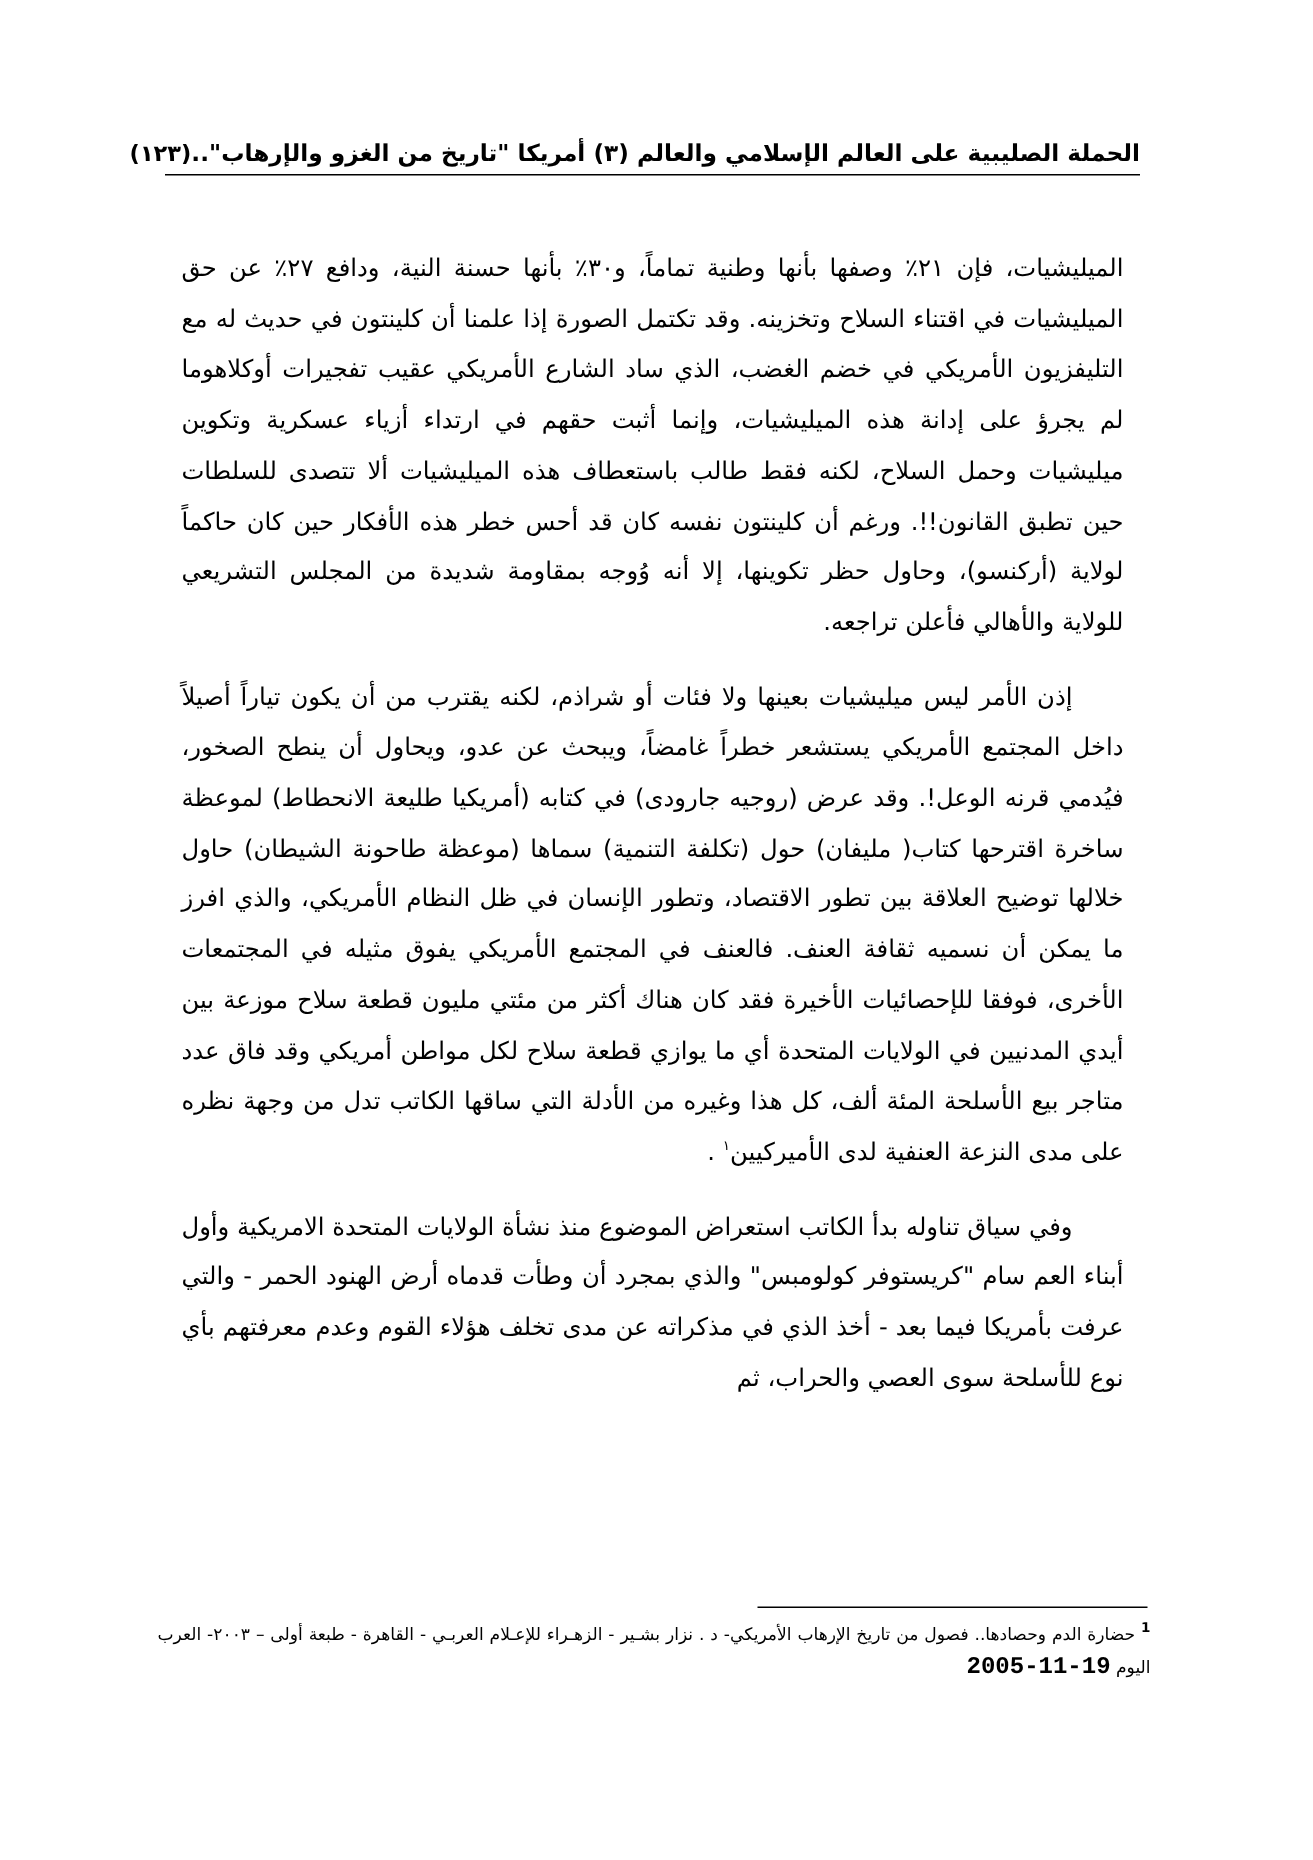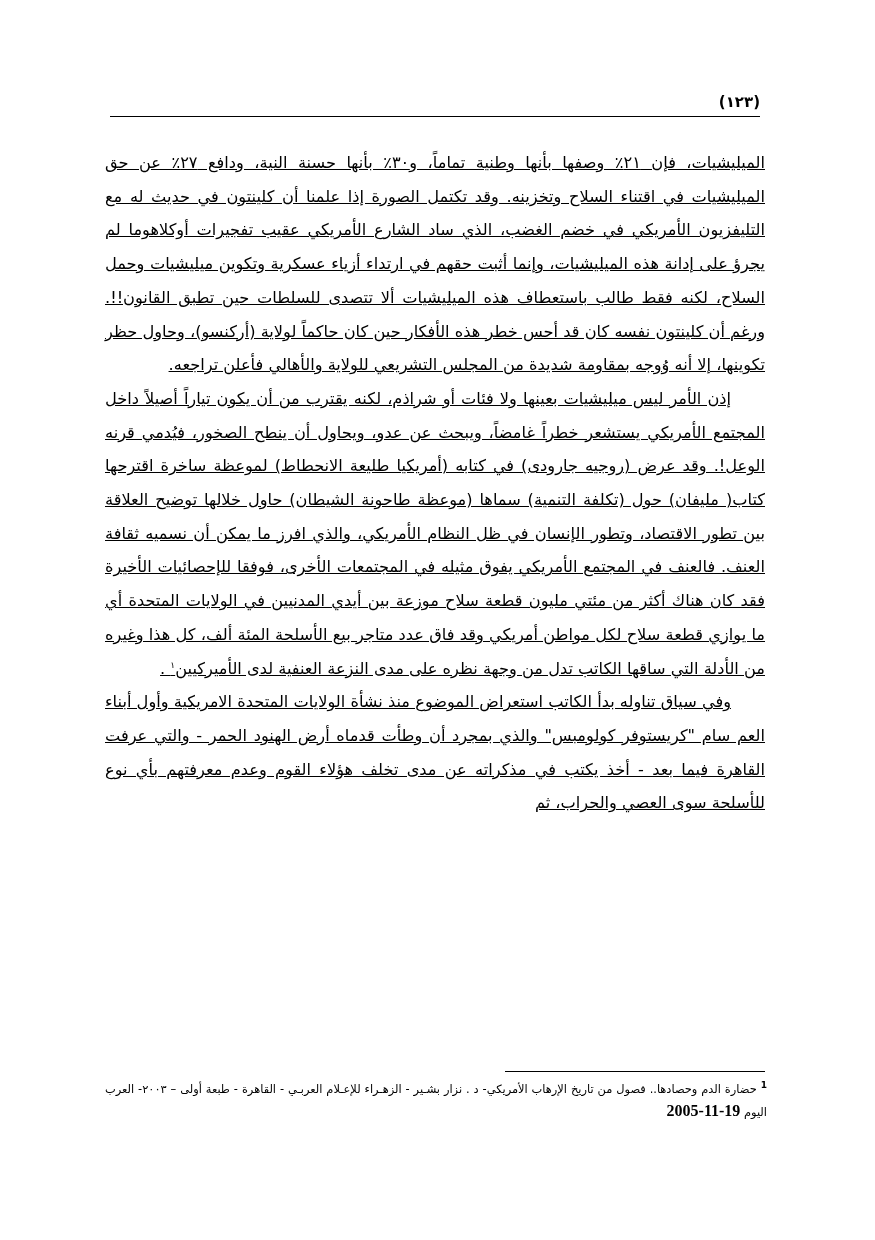--- a/index.html
+++ b/index.html
@@ -52,27 +52,26 @@
   .body-text {
     position: absolute;
     top: 146px;
     left: 105px;
     width: 660px;
     direction: rtl;
     text-align: justify;
     text-align-last: right;
   }
   .para {
-    margin: 0;
+    margin: 16px;
     font-family: "DejaVu Sans", sans-serif;
     font-size: 16.2px;
     line-height: 33.7px;
     letter-spacing: -0.15px;
     word-spacing: 0px;
-    text-decoration: underline;
   }
   .para.indent {
     text-indent: 34px;
   }
   .fn-ref {
     font-size: 9px;
     vertical-align: super;
     line-height: 0;
   }
   .footnote-rule {
@@ -96,46 +95,47 @@
     text-align-last: right;
   }
   .footnote .fn-num {
     font-size: 9px;
     font-weight: bold;
     vertical-align: super;
     line-height: 0;
     margin-left: 4px;
   }
   .footnote .fn-date {
-    font-family: Liberation Serif, serif;
+    font-family: Liberation Mono, monospace;
     font-weight: bold;
     font-size: 16px;
     direction: ltr;
     unicode-bidi: embed;
     margin-top: 37px;
   }
 </style>
 </head>
 <body>
 
 <div class="page">
 
   <div class="running-header">
+    <span class="title">الحملة الصليبية على العالم الإسلامي والعالم (٣) أمريكا "تاريخ من الغزو والإرهاب"..</span>
     <span class="page-num">(١٢٣)</span>
   </div>
 
   <div class="body-text">
     <p class="para">
       <span>الميليشيات، فإن ٢١٪ وصفها بأنها وطنية تماماً، و٣٠٪ بأنها حسنة النية، ودافع ٢٧٪ عن حق الميليشيات في اقتناء السلاح وتخزينه. وقد تكتمل الصورة إذا علمنا أن كلينتون في حديث له مع التليفزيون الأمريكي في خضم الغضب، الذي ساد الشارع الأمريكي عقيب تفجيرات أوكلاهوما لم يجرؤ على إدانة هذه الميليشيات، وإنما أثبت حقهم في ارتداء أزياء عسكرية وتكوين ميليشيات وحمل السلاح، لكنه فقط طالب باستعطاف هذه الميليشيات ألا تتصدى للسلطات حين تطبق القانون!!. ورغم أن كلينتون نفسه كان قد أحس خطر هذه الأفكار حين كان حاكماً لولاية (أركنسو)، وحاول حظر تكوينها، إلا أنه وُوجه بمقاومة شديدة من المجلس التشريعي للولاية والأهالي فأعلن تراجعه.</span>
     </p>
     <p class="para indent">
       <span>إذن الأمر ليس ميليشيات بعينها ولا فئات أو شراذم، لكنه يقترب من أن يكون تياراً أصيلاً داخل المجتمع الأمريكي يستشعر خطراً غامضاً، ويبحث عن عدو، ويحاول أن ينطح الصخور، فيُدمي قرنه الوعل!. وقد عرض (روجيه جارودى) في كتابه (أمريكيا طليعة الانحطاط) لموعظة ساخرة اقترحها كتاب( مليفان) حول (تكلفة التنمية) سماها (موعظة طاحونة الشيطان) حاول خلالها توضيح العلاقة بين تطور الاقتصاد، وتطور الإنسان في ظل النظام الأمريكي، والذي افرز ما يمكن أن نسميه ثقافة العنف. فالعنف في المجتمع الأمريكي يفوق مثيله في المجتمعات الأخرى، فوفقا للإحصائيات الأخيرة فقد كان هناك أكثر من مئتي مليون قطعة سلاح موزعة بين أيدي المدنيين في الولايات المتحدة أي ما يوازي قطعة سلاح لكل مواطن أمريكي وقد فاق عدد متاجر بيع الأسلحة المئة ألف، كل هذا وغيره من الأدلة التي ساقها الكاتب تدل من وجهة نظره على مدى النزعة العنفية لدى الأميركيين</span><sup class="fn-ref">١</sup><span> .</span>
     </p>
     <p class="para indent">
-      <span>وفي سياق تناوله بدأ الكاتب استعراض الموضوع منذ نشأة الولايات المتحدة الامريكية وأول أبناء العم سام "كريستوفر كولومبس" والذي بمجرد أن وطأت قدماه أرض الهنود الحمر - والتي عرفت القاهرة فيما بعد - أخذ يكتب في مذكراته عن مدى تخلف هؤلاء القوم وعدم معرفتهم بأي نوع للأسلحة سوى العصي والحراب، ثم</span>
+      <span>وفي سياق تناوله بدأ الكاتب استعراض الموضوع منذ نشأة الولايات المتحدة الامريكية وأول أبناء العم سام "كريستوفر كولومبس" والذي بمجرد أن وطأت قدماه أرض الهنود الحمر - والتي عرفت بأمريكا فيما بعد - أخذ الذي في مذكراته عن مدى تخلف هؤلاء القوم وعدم معرفتهم بأي نوع للأسلحة سوى العصي والحراب، ثم</span>
     </p>
   </div>
 
   <div class="footnote-rule"></div>
 
   <div class="footnote">
     <span class="fn-num">1</span><span>حضارة الدم وحصادها.. فصول من تاريخ الإرهاب الأمريكي- د . نزار بشـير - الزهـراء للإعـلام العربـي - القاهرة - طبعة أولى – ٢٠٠٣- العرب اليوم</span>
     <span class="fn-date">2005-11-19</span>
   </div>
 

